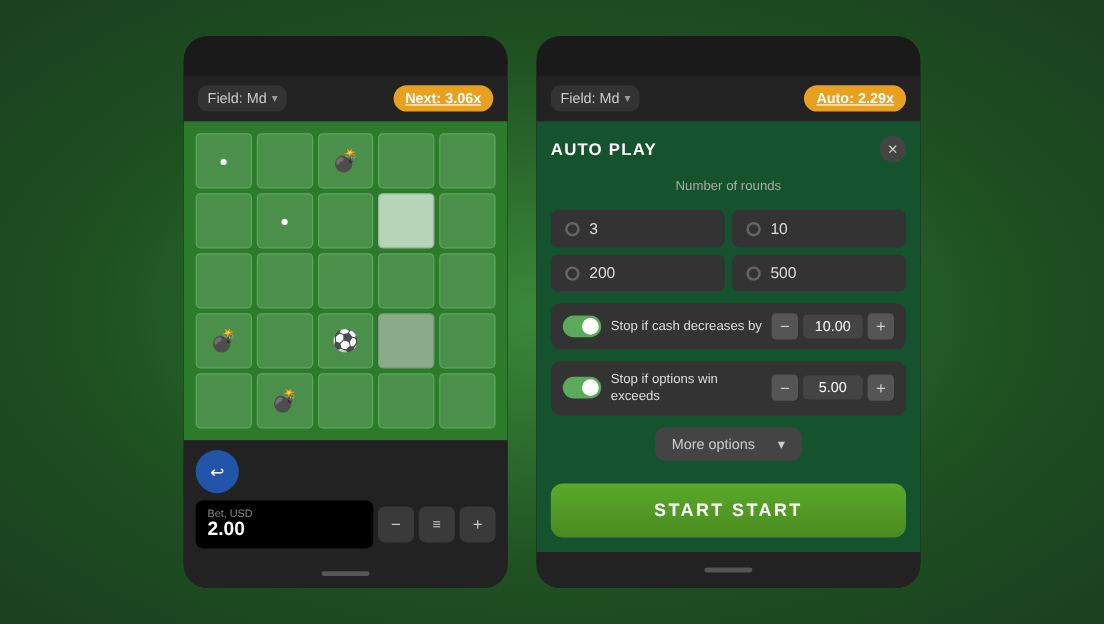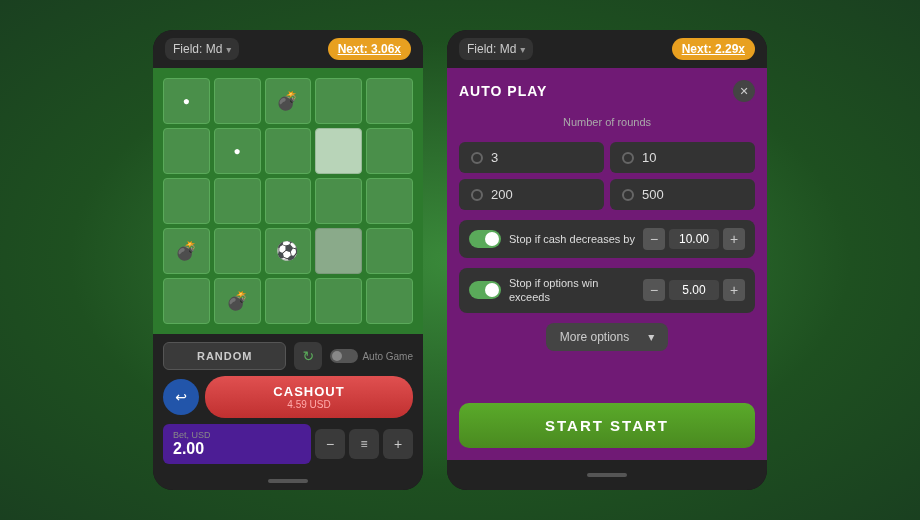--- a/index.html
+++ b/index.html
@@ -43,20 +43,21 @@
       height: 460px;
     }
 
     
     .top-bar {
       background: #222;
       padding: 8px 12px;
       display: flex;
       align-items: center;
       justify-content: space-between;
+      margin-top: 33px;
     }
 
     .field-selector {
       background: #333;
       border-radius: 8px;
       padding: 4px 8px;
       display: flex;
       align-items: center;
       gap: 4px;
       color: #ccc;
@@ -235,21 +236,21 @@
     }
 
     .bet-row {
       display: flex;
       align-items: center;
       gap: 4px;
     }
 
     .bet-label-area {
       flex: 1;
-      background: #4c1d95;
+      background: #000000;
       border-radius: 6px;
       padding: 6px 10px;
     }
 
     .bet-label {
       color: #888;
       font-size: 9px;
     }
 
     .bet-value {
@@ -280,21 +281,21 @@
       align-items: center;
       justify-content: center;
       cursor: pointer;
       color: #ccc;
       font-size: 12px;
     }
 
     
     .autoplay-panel {
       flex: 1;
-      background: #701a75;
+      background: #14532d;
       padding: 12px;
       display: flex;
       flex-direction: column;
       gap: 10px;
     }
 
     .panel-header {
       display: flex;
       align-items: center;
       justify-content: space-between;
@@ -520,34 +521,22 @@
 
         <div class="cell"></div>
         <div class="cell" style="font-size:18px;">💣</div>
         <div class="cell"></div>
         <div class="cell"></div>
         <div class="cell"></div>
       </div>
     </div>
 
     <div class="bottom-controls">
-      <div class="controls-row">
-        <div class="random-btn">RANDOM</div>
-        <div class="refresh-icon">↻</div>
-        <div class="auto-toggle">
-          <div class="toggle-small"></div>
-          <span>Auto Game</span>
-        </div>
-      </div>
       <div class="action-row">
         <div class="back-btn">↩</div>
-        <div class="cashout-btn">
-          <div class="label">CASHOUT</div>
-          <div class="sub">4.59 USD</div>
-        </div>
       </div>
       <div class="bet-row">
         <div class="bet-label-area">
           <div class="bet-label">Bet, USD</div>
           <div class="bet-value">2.00</div>
         </div>
         <div class="bet-btn">−</div>
         <div class="stack-btn">≡</div>
         <div class="bet-btn">+</div>
       </div>
@@ -559,21 +548,21 @@
   </div>
 
   <div class="phone phone-right">
 
     <div class="top-bar">
       <div class="field-selector">
         <span>Field: Md</span>
         <span class="chevron">▾</span>
       </div>
       <div class="next-badge">
-        <span>Next: 2.29x</span>
+        <span>Auto: 2.29x</span>
       </div>
     </div>
 
     <div class="autoplay-panel">
       <div class="panel-header">
         <span class="panel-title">AUTO PLAY</span>
         <div class="close-btn">✕</div>
       </div>
 
       <div class="section-label">Number of rounds</div>

